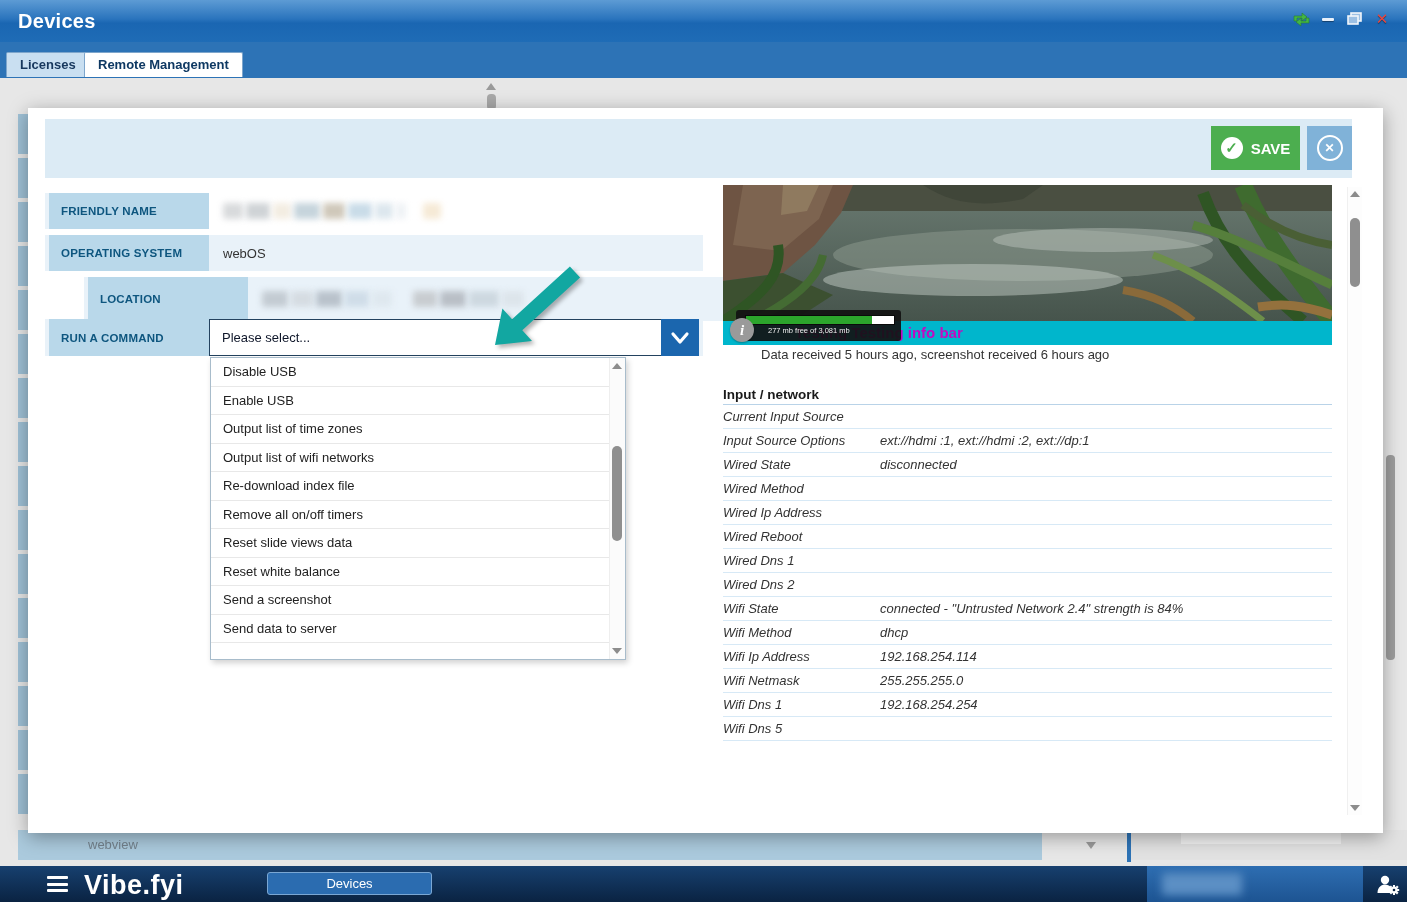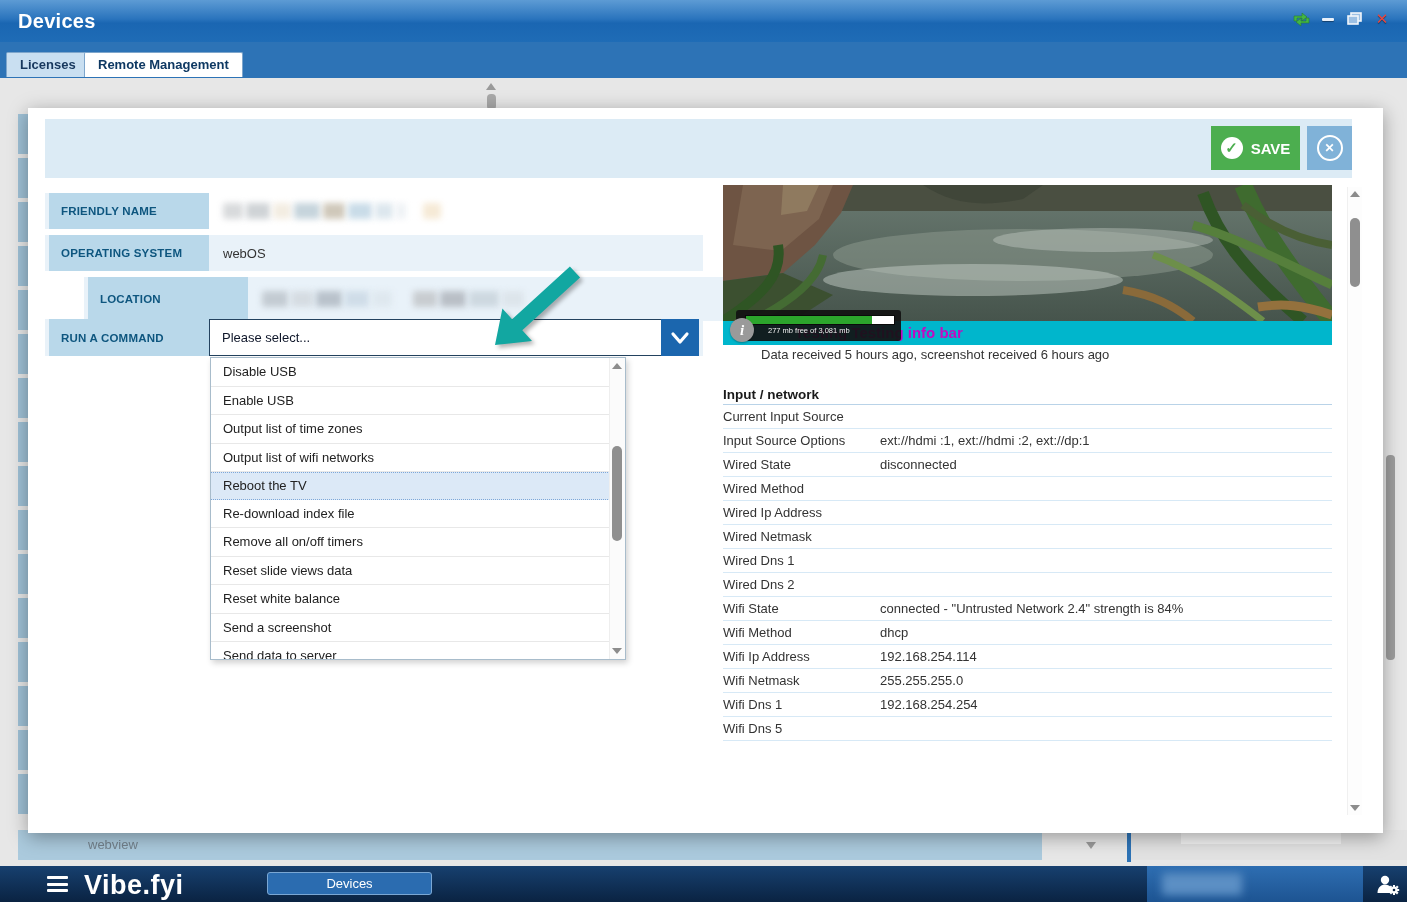--- a/index.html
+++ b/index.html
@@ -88,21 +88,21 @@
   .storage-bar{position:absolute;left:9px;top:5px;width:148px;height:8px;background:#fff;border:1px solid #0a0a0a;}
   .storage-fill{position:absolute;left:0;top:0;height:8px;width:85%;background:#2ca52c;}
   .storage-txt{position:absolute;left:32px;top:16px;color:#eee;font-size:7.5px;white-space:nowrap;}
   .info-badge{position:absolute;left:7px;top:133px;width:24px;height:24px;border-radius:50%;background:#9a9a9a;
     color:#fff;font-family:"Liberation Serif",serif;font-style:italic;font-weight:700;font-size:15px;
     display:flex;align-items:center;justify-content:center;box-shadow:0 1px 2px rgba(0,0,0,.3);}
   .status-line{position:absolute;left:0;top:162px;font-size:13px;color:#333;margin-left:38px;}
 
   .info-sections{position:absolute;left:0;top:200px;width:609px;}
   .section-title{font-size:13.5px;font-weight:700;color:#1a1a1a;line-height:19px;border-bottom:1px solid #b9d3e8;}
-  .info-row{height:23px;line-height:23px;border-bottom:1px solid #d7e9f6;font-size:13px;color:#333;white-space:nowrap;overflow:hidden;}
+  .info-row{height:23px;line-height:23px;border-bottom:1px solid #d7e9f6;font-size:13px;color:#333;white-space:nowrap;overflow:hidden;font-style:italic;}
   .info-row .k{display:inline-block;width:157px;}
   .section + .section{margin-top:12px;}
 
   .rp-scroll{position:absolute;left:1319px;top:79px;width:14px;height:628px;background:#fdfdfd;border-left:1px solid #f0f0f0;}
   .rp-thumb{position:absolute;left:2px;top:31px;width:10px;height:69px;background:#8f8f8f;border-radius:5px;cursor:pointer;}
 
   
   .footer{position:absolute;left:0;top:866px;width:1407px;height:36px;background:linear-gradient(#17406f,#0a2342);}
   .hamburger{position:absolute;left:47px;top:10px;width:21px;cursor:pointer;}
   .hamburger div{height:3px;background:#fff;margin-bottom:3.5px;border-radius:1px;}
@@ -235,21 +235,20 @@
           </svg>
       </span>
     </div>
 
     <div class="dropdown">
       <div id="dd-items" style="margin-right:15px;">
           <div class="dd-item">Disable USB</div>
           <div class="dd-item">Enable USB</div>
           <div class="dd-item">Output list of time zones</div>
           <div class="dd-item">Output list of wifi networks</div>
-          <div class="dd-item selected">Reboot the TV</div>
           <div class="dd-item">Re-download index file</div>
           <div class="dd-item">Remove all on/off timers</div>
           <div class="dd-item">Reset slide views data</div>
           <div class="dd-item">Reset white balance</div>
           <div class="dd-item">Send a screenshot</div>
           <div class="dd-item">Send data to server</div>
         </div>
       <div class="dd-scroll">
         <div class="dd-up">
             <div class="tri-up-s"></div>
@@ -307,21 +306,21 @@
       <div class="info-badge">i</div>
       <div class="status-line">Data received 5 hours ago, screenshot received 6 hours ago</div>
       <div class="info-sections" id="info-sections">
           <div class="section">
             <div class="section-title">Input / network</div>
             <div class="info-row"><span class="k">Current Input Source</span><span class="v"></span></div>
             <div class="info-row"><span class="k">Input Source Options</span><span class="v">ext://hdmi :1, ext://hdmi :2, ext://dp:1</span></div>
             <div class="info-row"><span class="k">Wired State</span><span class="v">disconnected</span></div>
             <div class="info-row"><span class="k">Wired Method</span><span class="v"></span></div>
             <div class="info-row"><span class="k">Wired Ip Address</span><span class="v"></span></div>
-            <div class="info-row"><span class="k">Wired Netmask</span><span class="v"></span></div>
+            <div class="info-row"><span class="k">Wired Reboot</span><span class="v"></span></div>
             <div class="info-row"><span class="k">Wired Dns 1</span><span class="v"></span></div>
             <div class="info-row"><span class="k">Wired Dns 2</span><span class="v"></span></div>
             <div class="info-row"><span class="k">Wifi State</span><span class="v">connected - "Untrusted Network 2.4" strength is 84%</span></div>
             <div class="info-row"><span class="k">Wifi Method</span><span class="v">dhcp</span></div>
             <div class="info-row"><span class="k">Wifi Ip Address</span><span class="v">192.168.254.114</span></div>
             <div class="info-row"><span class="k">Wifi Netmask</span><span class="v">255.255.255.0</span></div>
             <div class="info-row"><span class="k">Wifi Dns 1</span><span class="v">192.168.254.254</span></div>
             <div class="info-row"><span class="k">Wifi Dns 5</span><span class="v"></span></div>
           </div>
         </div>

